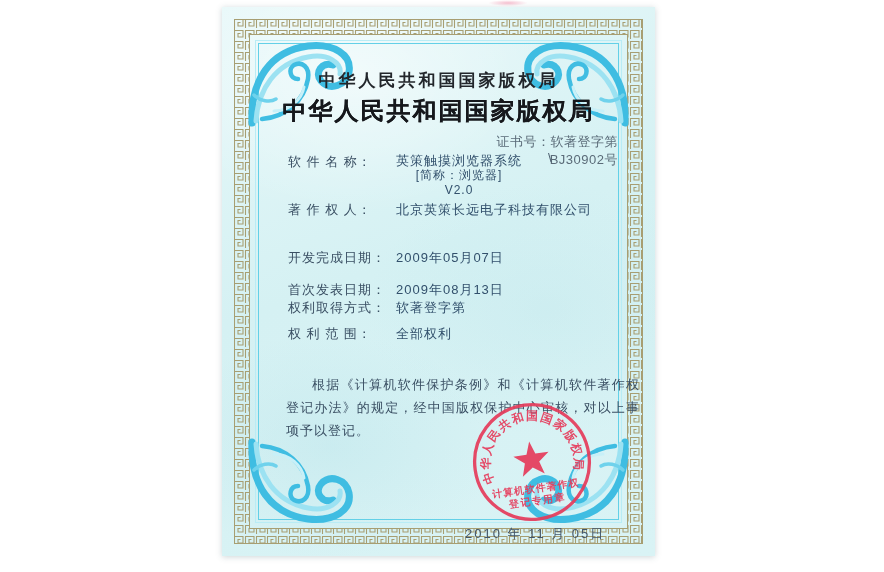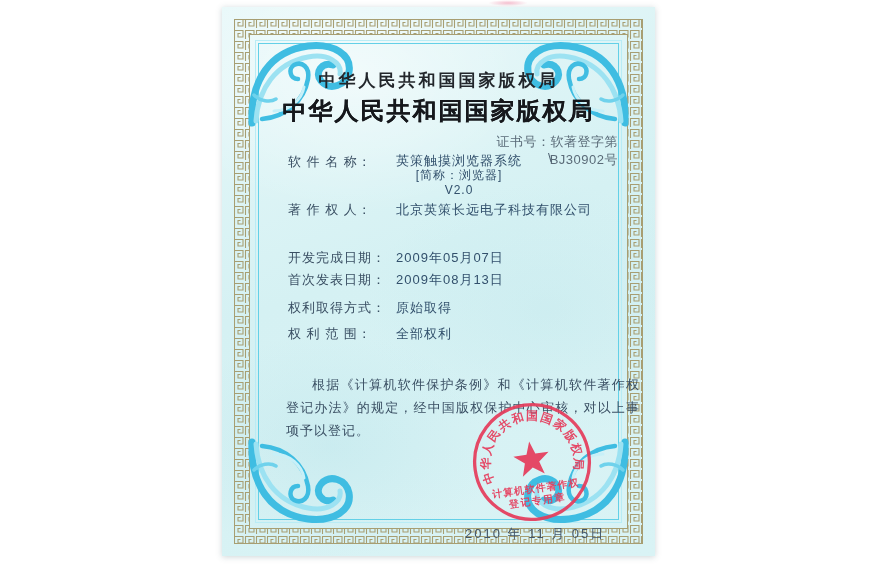--- a/index.html
+++ b/index.html
@@ -131,26 +131,26 @@
     <div class="mark">\</div>
 
     <div class="row" style="top:194px">
       <span class="lbl">著 作 权 人：</span><span class="val">北京英策长远电子科技有限公司</span>
     </div>
 
     <div class="row" style="top:242px">
       <span class="lbl">开发完成日期：</span><span class="val">2009年05月07日</span>
     </div>
 
-    <div class="row" style="top:264px">
+    <div class="row" style="top:274px">
       <span class="lbl">首次发表日期：</span><span class="val">2009年08月13日</span>
     </div>
 
     <div class="row" style="top:292px">
-      <span class="lbl">权利取得方式：</span><span class="val">原始取得</span>
+      <span class="lbl">权利取得方式：</span><span class="val">软著登字第</span>
     </div>
 
     <div class="row" style="top:318px">
       <span class="lbl">权 利 范 围：</span><span class="val">全部权利</span>
     </div>
 
 
     <div class="statement">根据《计算机软件保护条例》和《计算机软件著作权登记办法》的规定，经中国版权保护中心审核，对以上事项予以登记。</div>
 
     <svg class="seal" viewBox="0 0 120 120">

